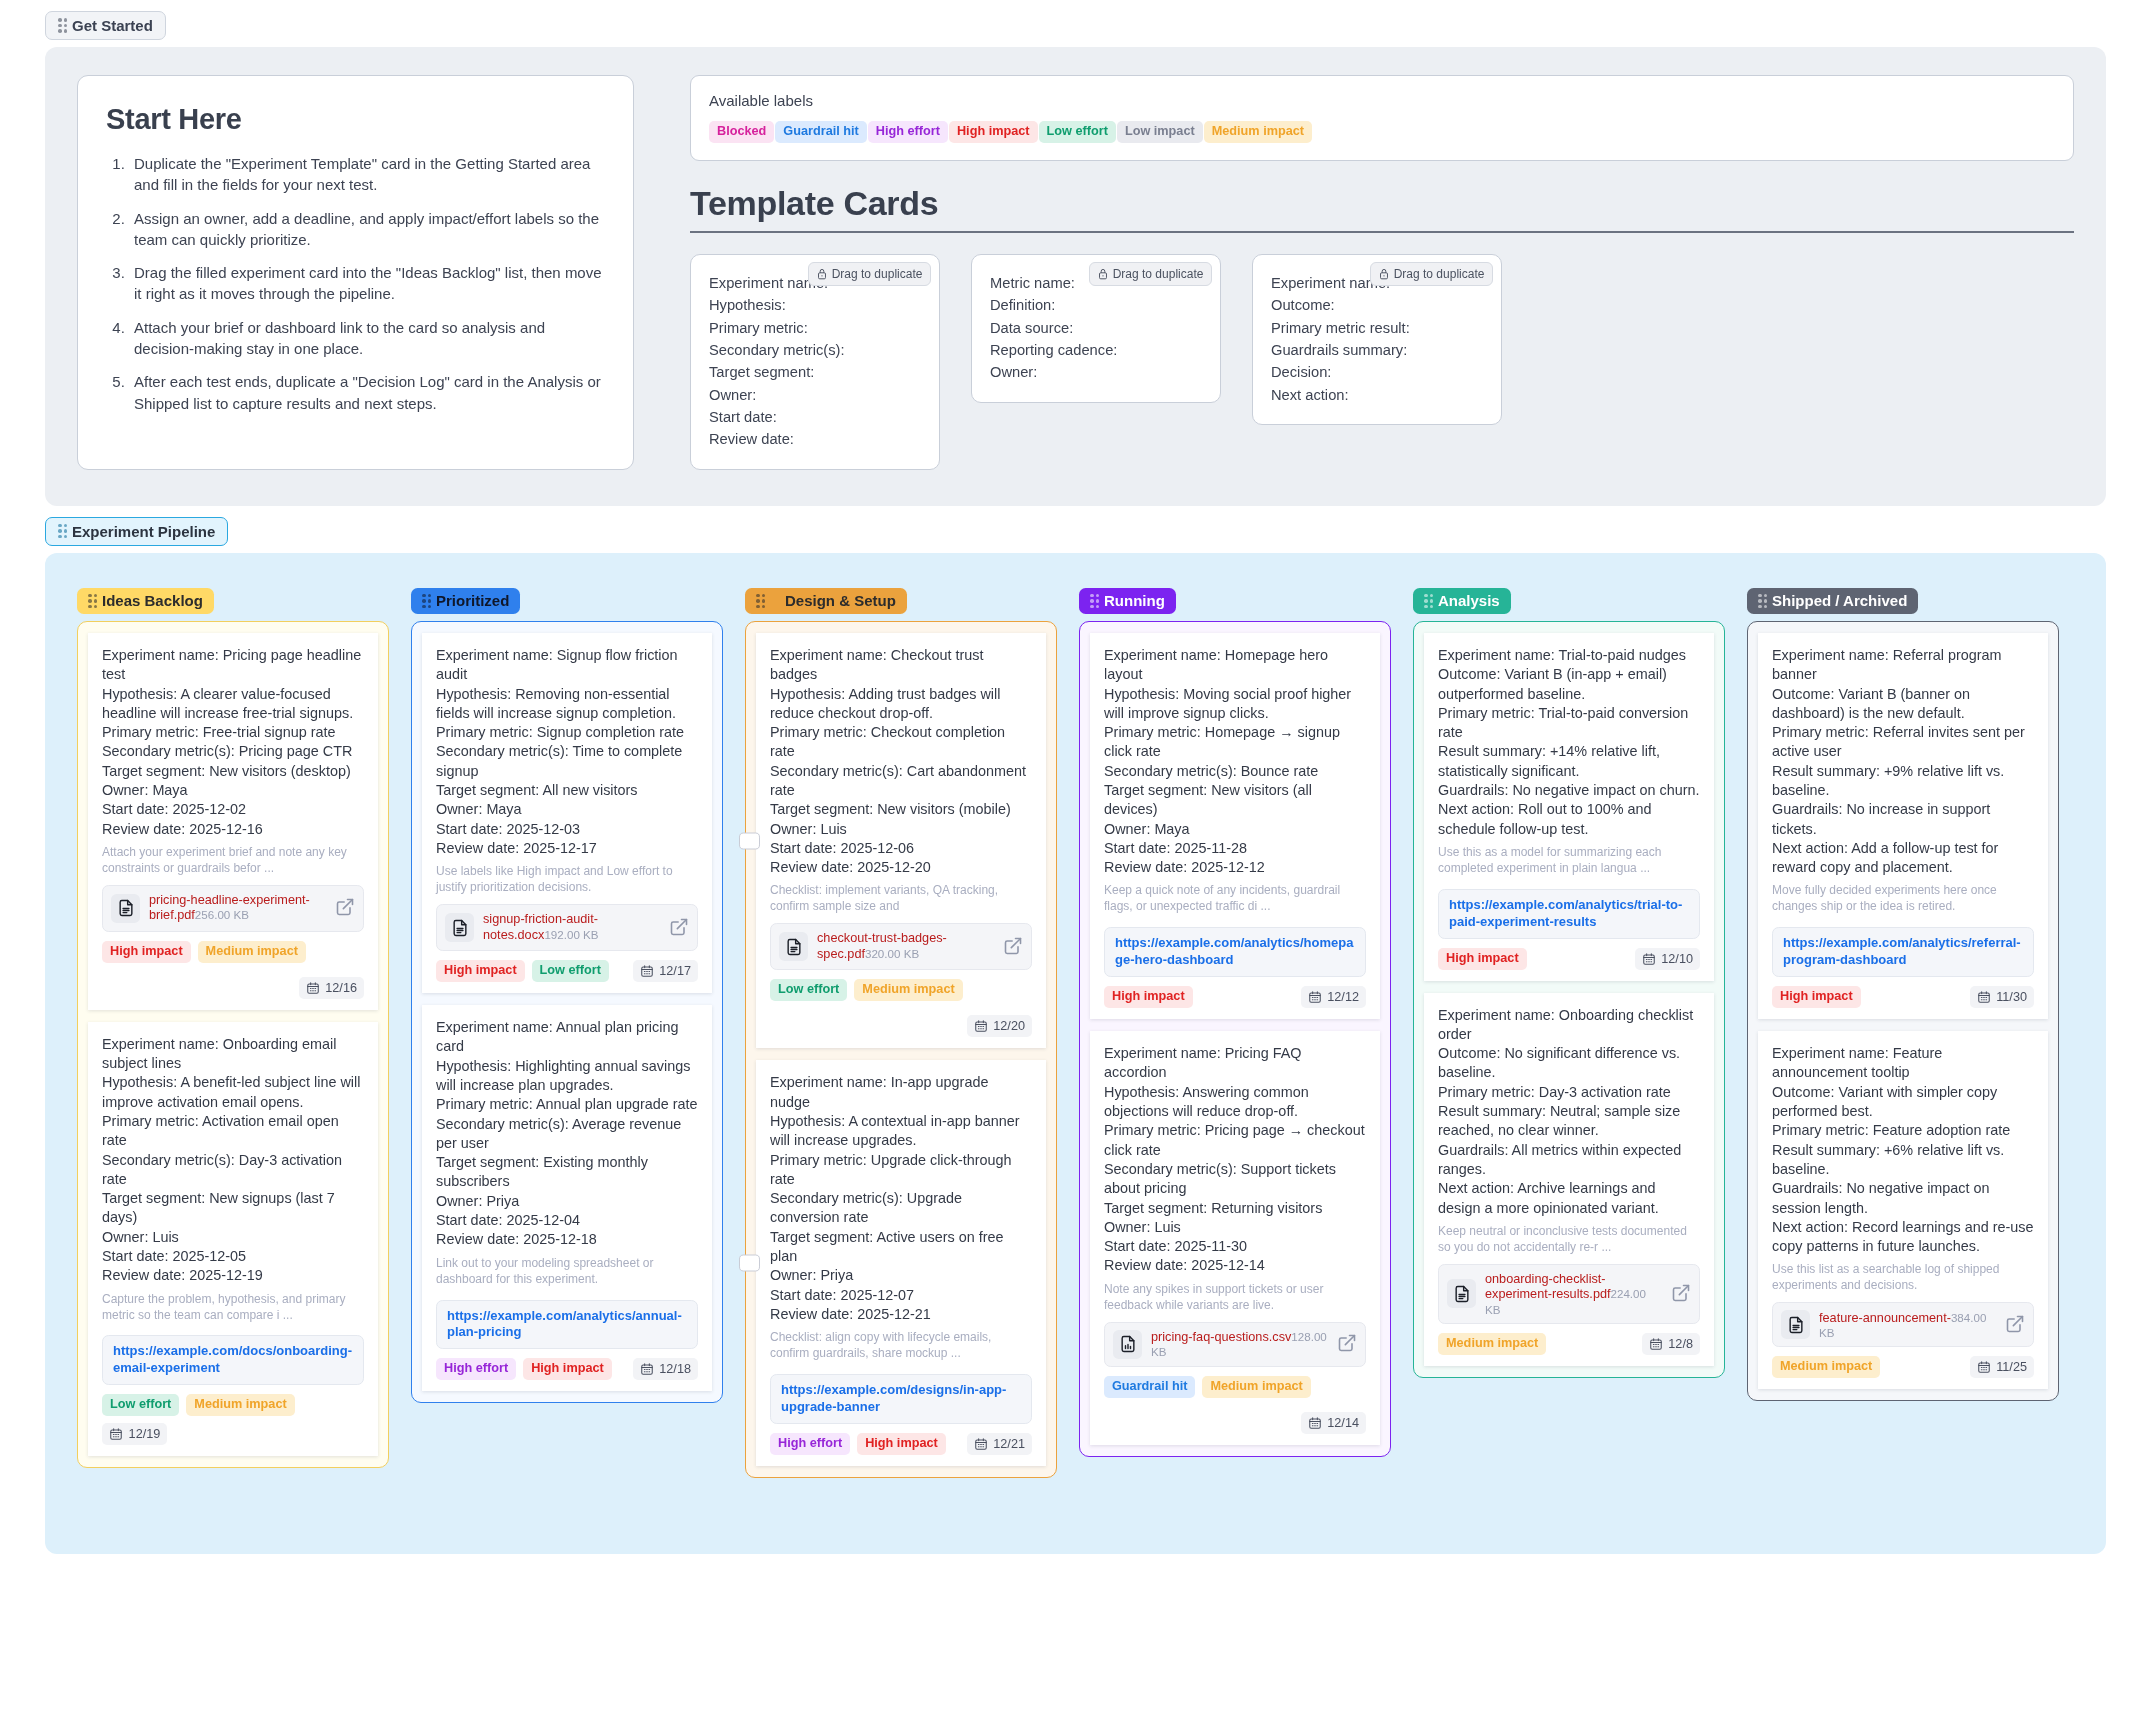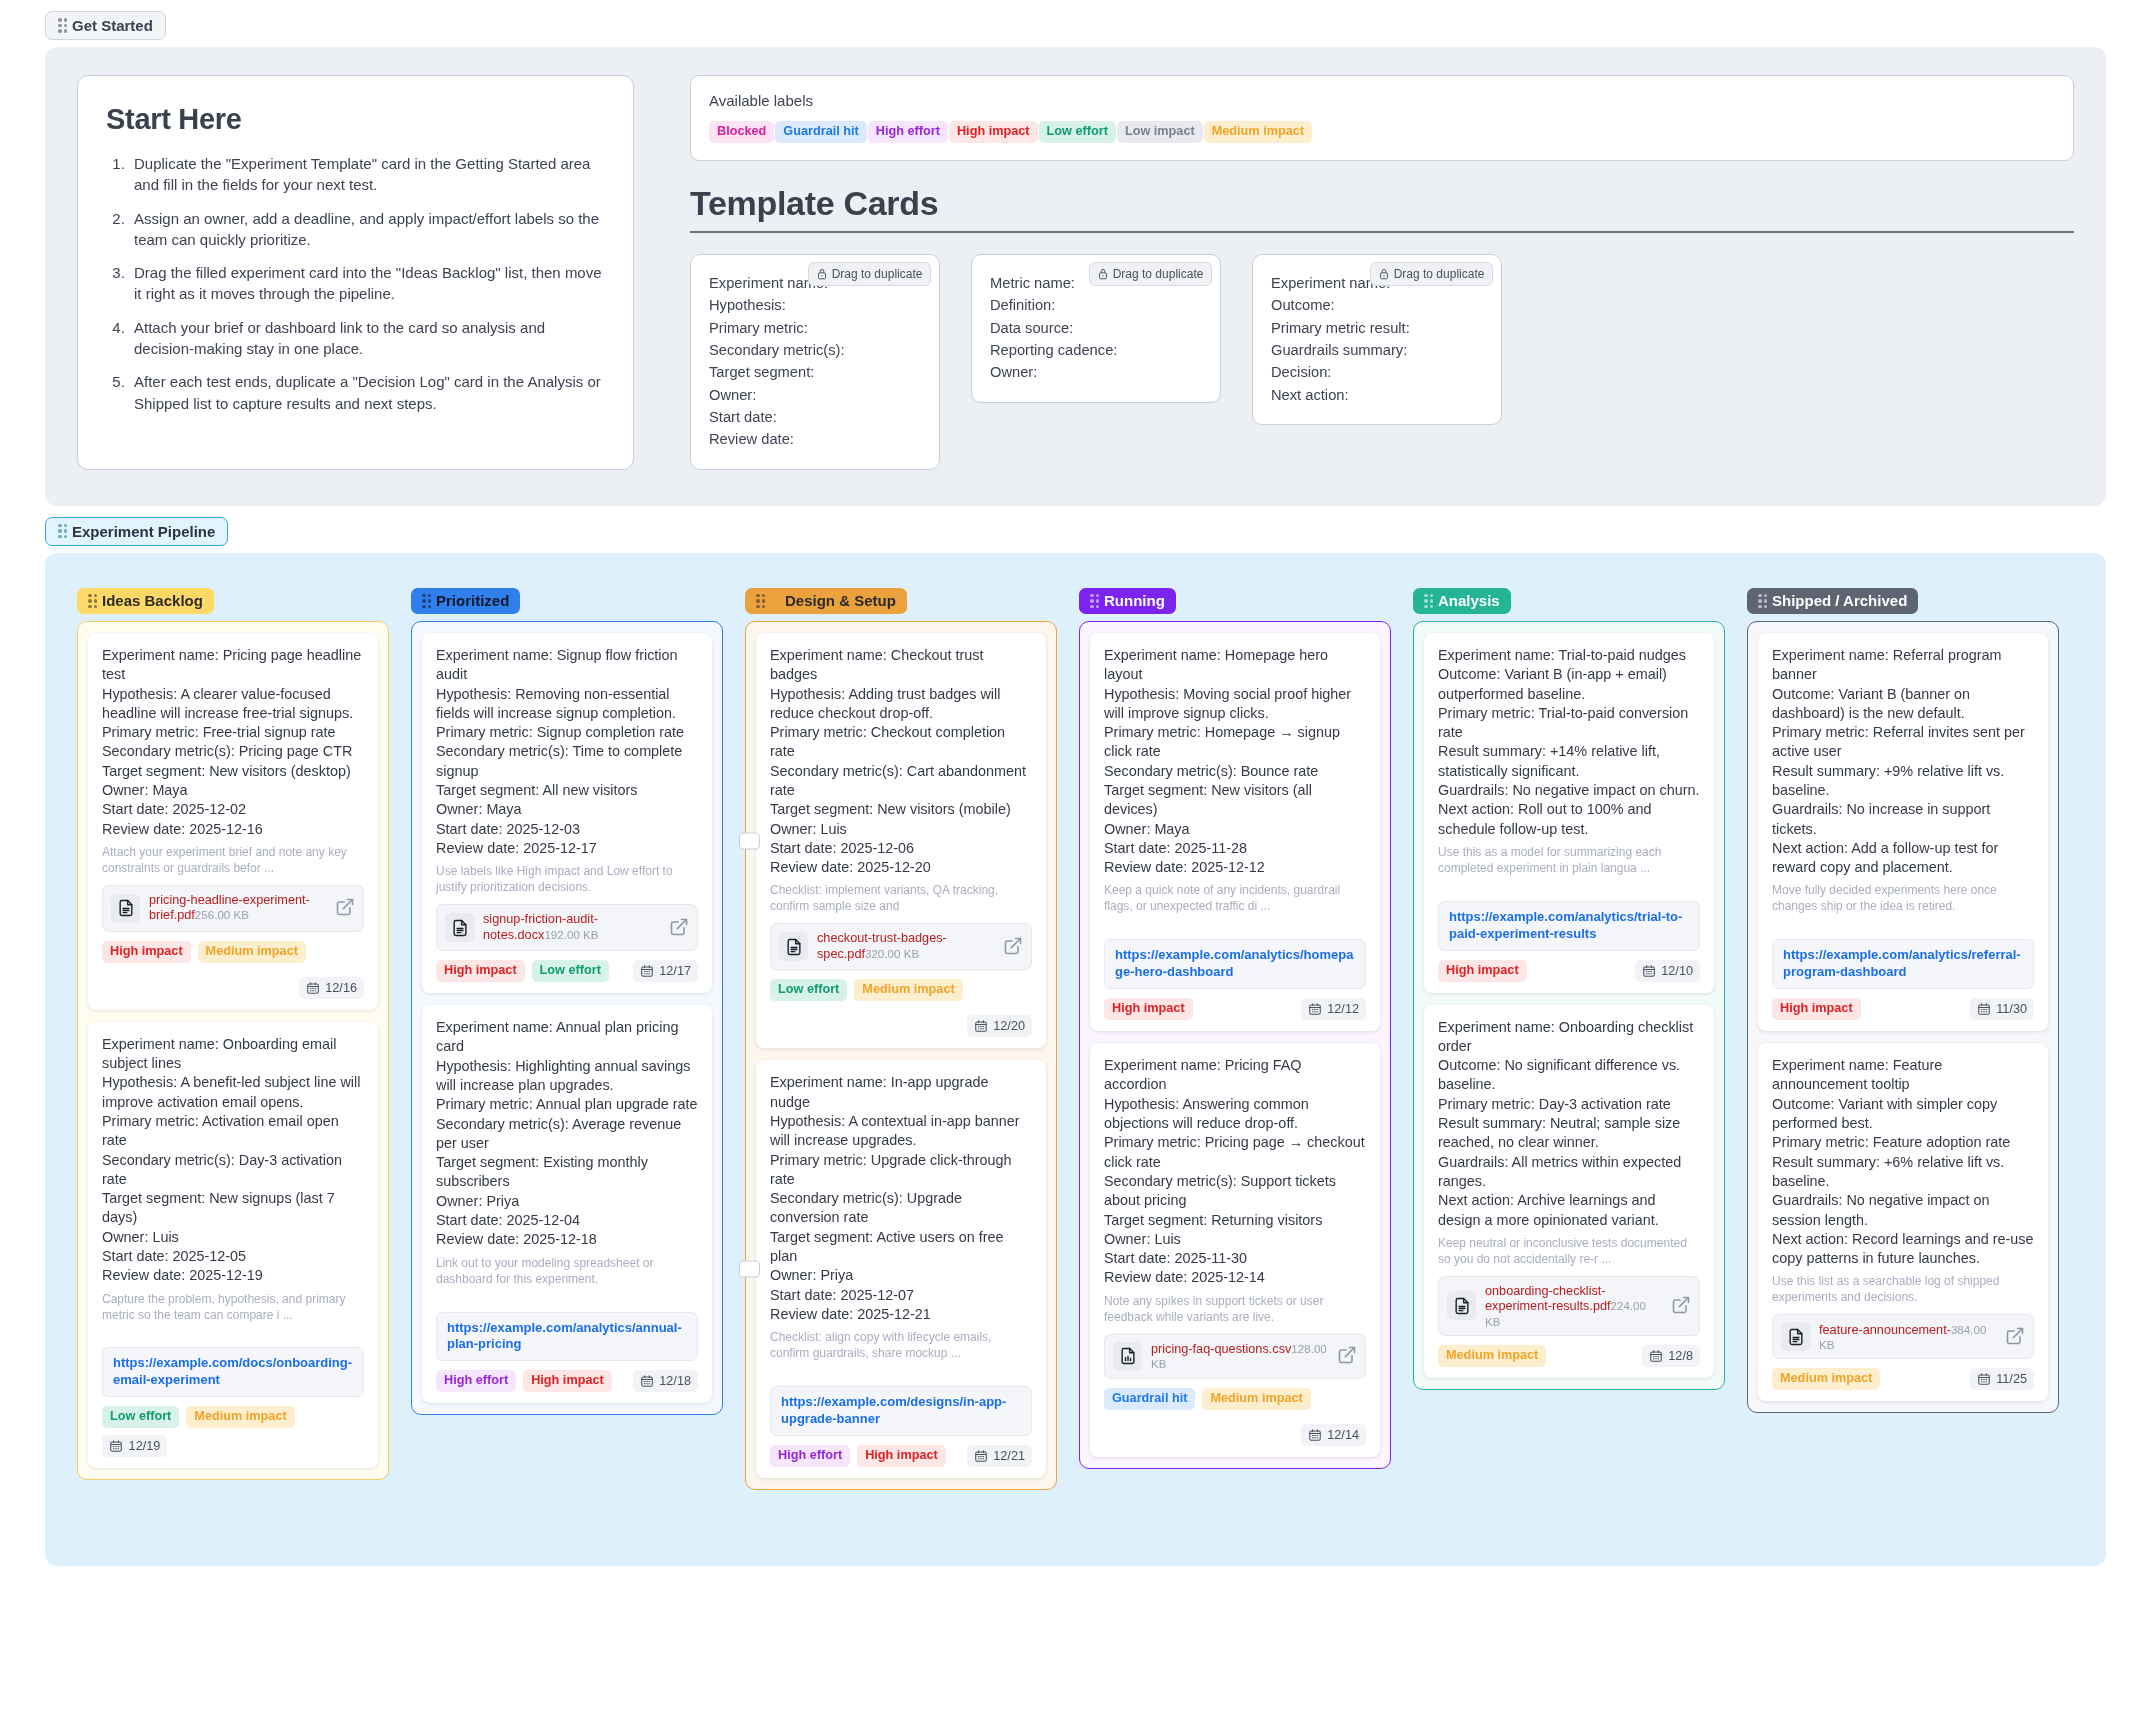--- a/index.html
+++ b/index.html
@@ -160,21 +160,21 @@
     border: 1.5px solid;
     padding: 11px 10px;
     display: flex;
     flex-direction: column;
     gap: 12px;
   }
 
   .card {
     position: relative;
     background: #ffffff;
-    border-radius: 8px;
+    border-radius: 0;
     box-shadow: 0 1px 3.5px rgba(40,50,70,.13);
     padding: 13px 14px 11px 14px;
   }
   .card .body-line {
     font-size: 14.4px;
     line-height: 1.34;
     color: #343a47;
   }
   .card .note {
     font-size: 12px;
@@ -212,21 +212,21 @@
   .attach-text { flex: 1; min-width: 0; }
   .attach-name { font-size: 12.7px; color: #b91c1c; line-height: 1.22; font-weight: 400; word-break: break-word; }
   .attach-size { font-size: 11.6px; color: #9aa0b2; margin-top: 1px; }
   .ext-ico { width: 20px; height: 20px; flex: none; }
 
   .linkbox {
     background: #f4f6fa;
     border: 1px solid #e4e8ef;
     border-radius: 6.6px;
     padding: 7px 10px;
-    margin-top: 24px;
+    margin-top: 12px;
   }
   .linkbox a {
     color: #1a6fe8;
     font-size: 13px;
     font-weight: 600;
     line-height: 1.3;
     text-decoration: none;
     word-break: break-word;
     display: block;
   }

